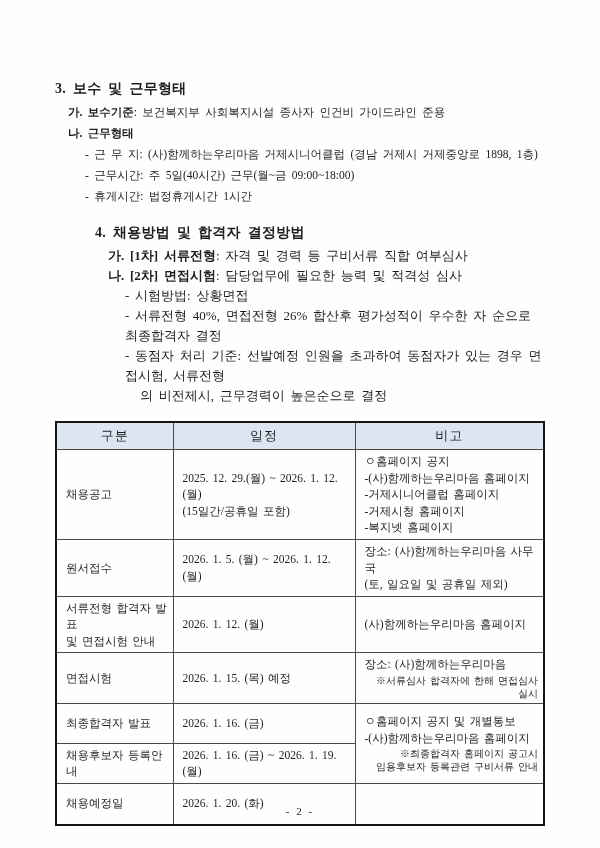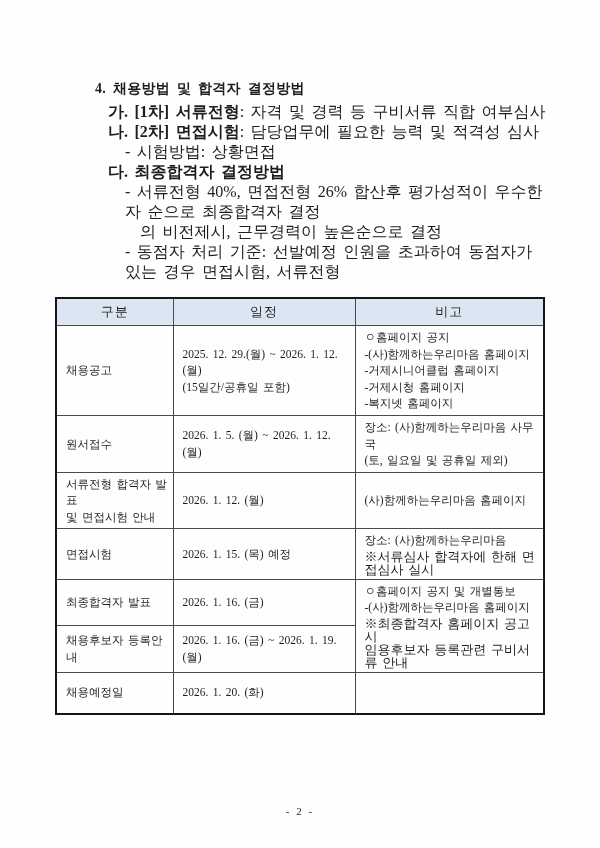--- a/index.html
+++ b/index.html
@@ -8,69 +8,76 @@
     font-family:"Liberation Serif","DejaVu Serif",serif;color:#1d1d1d;
     overflow:hidden;margin:0 auto;
   }
   .content{position:absolute;left:55px;top:80px;width:492px;}
   .sec-heading{font-size:14px;font-weight:bold;margin:0 0 4px 0;letter-spacing:.3px;word-spacing:3px;}
   .sec{margin:0;}
   .sec3{margin-bottom:17px;}
   .sec4{margin-bottom:15px;margin-left:40px;}
   p{margin:0;}
   .ln{font-size:11.5px;line-height:21px;word-spacing:2.5px;}
-  .ln4{font-size:16px;line-height:20px;word-spacing:2.5px;}
+  .ln4{font-size:13px;line-height:20px;word-spacing:2.5px;}
   .lv1{margin-left:13px;}
   .lv2{margin-left:30px;}
   .lv3{margin-left:45px;}
   .b{font-weight:bold;}
   table.sched{
     border-collapse:collapse;width:488px;table-layout:fixed;
     margin-top:6px;font-size:11.5px;border:2px solid #161616;
   }
   table.sched th,table.sched td{border:1px solid #4a4a4a;}
   table.sched th{
     background:#dce6f3;font-weight:normal;height:24px;font-size:13px;
     letter-spacing:1px;
   }
   table.sched td{
     padding:3px 5px 3px 9px;vertical-align:middle;line-height:16.5px;
     word-spacing:1.5px;
   }
   td.cat{line-height:17px;margin-top:16px;}
   .pre{white-space:pre-line;}
-  .note-small{font-size:13px;line-height:13px;margin-top:1px;white-space:pre-line;}
+  .note-small{font-size:10px;line-height:13px;margin-top:1px;white-space:pre-line;text-align:right;}
   tr.r-announce td{height:83px;}
   tr.r-apply td{height:32px;}
   tr.r-docresult td{height:34px;}
   tr.r-interview td{height:34px;}
   tr.r-final td{height:33px;}
   tr.r-register td{height:32px;}
   tr.r-hiredate td{height:34px;}
   .pagenum{
     position:absolute;left:0;top:805px;width:600px;text-align:center;
     font-size:11px;letter-spacing:2px;color:#2a2a2a;
   }
 </style>
 </head>
 <body>
 
 <div class="page">
   <div class="content">
 
+    <section class="sec sec3">
+      <p class="sec-heading">3. 보수 및 근무형태</p>
+      <p class="ln lv1"><span class="b">가. 보수기준</span><span>: 보건복지부 사회복지시설 종사자 인건비 가이드라인 준용</span></p>
+      <p class="ln lv1 b">나. 근무형태</p>
+      <p class="ln lv2">- 근 무 지: (사)함께하는우리마음 거제시니어클럽 (경남 거제시 거제중앙로 1898, 1층)</p>
+      <p class="ln lv2">- 근무시간: 주 5일(40시간) 근무(월~금 09:00~18:00)</p>
+      <p class="ln lv2">- 휴게시간: 법정휴게시간 1시간</p>
+    </section>
 
     <section class="sec sec4">
       <p class="sec-heading">4. 채용방법 및 합격자 결정방법</p>
       <p class="ln4 lv1"><span class="b">가. [1차] 서류전형</span><span>: 자격 및 경력 등 구비서류 직합 여부심사</span></p>
       <p class="ln4 lv1"><span class="b">나. [2차] 면접시험</span><span>: 담당업무에 필요한 능력 및 적격성 심사</span></p>
       <p class="ln4 lv2">- 시험방법: 상황면접</p>
-      <p class="ln4 lv1 b">다. 최종합격자 결정방법</p>
       <p class="ln4 lv2">- 서류전형 40%, 면접전형 26% 합산후 평가성적이 우수한 자 순으로 최종합격자 결정</p>
+      <p class="ln4 lv2">- 동점자 처리 기준: 선발예정 인원을 초과하여 동점자가 있는 경우 면접시험, 서류전형</p>
       <p class="ln4 lv3">의 비전제시, 근무경력이 높은순으로 결정</p>
-      <p class="ln4 lv2">- 동점자 처리 기준: 선발예정 인원을 초과하여 동점자가 있는 경우 면접시험, 서류전형</p>
     </section>
 
     <section class="sec sec5">
 
       <table class="sched">
         <colgroup>
           <col style="width:117px">
           <col style="width:182px">
           <col style="width:189px">
         </colgroup>

